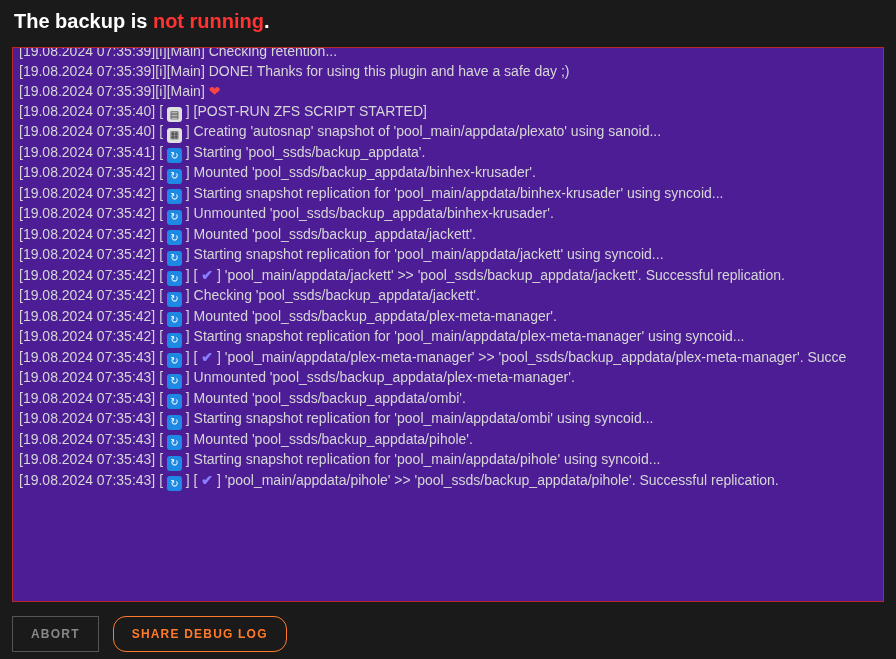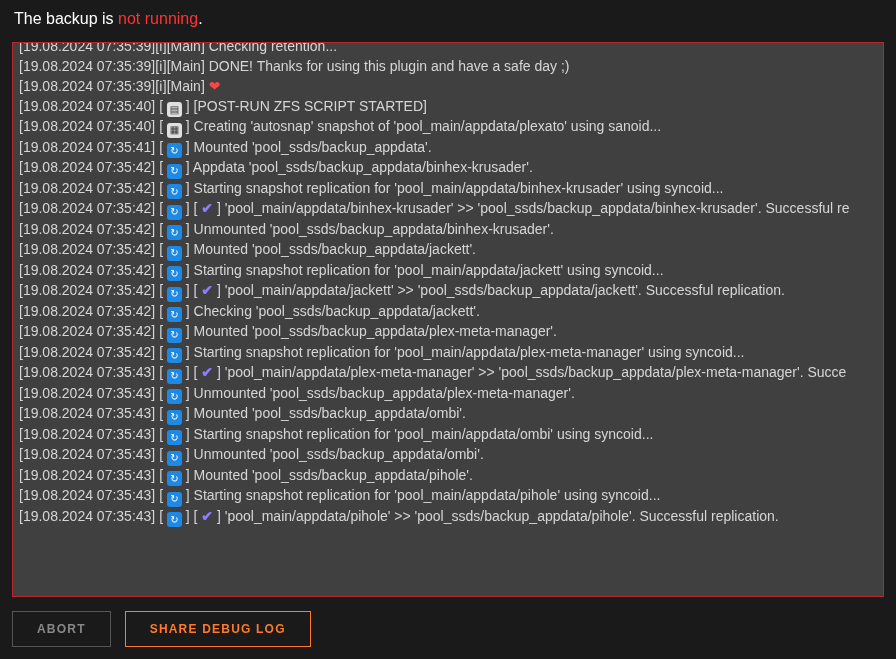--- a/index.html
+++ b/index.html
@@ -7,30 +7,30 @@
     background: #1a1a1a;
     color: #e0e0e0;
     font-family: -apple-system, BlinkMacSystemFont, "Segoe UI", Arial, sans-serif;
     font-size: 14px;
     width: 896px;
     height: 659px;
     overflow: hidden;
     padding: 10px 12px;
   }
   .header {
-    font-size: 16px;
-    font-weight: 400;
+    font-size: 20px;
+    font-weight: 700;
     color: #ffffff;
     margin-bottom: 14px;
     padding-left: 2px;
   }
   .header .status-red { color: #ff3333; }
   .log-panel {
     border: 1px solid #b82828;
-    background: #404040;
+    background: #4c1d95;
     height: 555px;
     overflow: hidden;
     padding: 4px 6px;
     line-height: 1.42;
     font-family: -apple-system, BlinkMacSystemFont, "Segoe UI", Arial, sans-serif;
   }
   .log-line {
     white-space: nowrap;
     color: #d6d6d6;
     font-size: 14px;
@@ -55,59 +55,58 @@
     gap:14px;
     margin-top:14px;
   }
   .btn {
     border:1px solid #555;
     background:transparent;
     color:#888;
     font-size:12px;
     letter-spacing:1.2px;
     font-weight:700;
-    padding:10px 24px;
+    padding:10px 18px;
     cursor:pointer;
     text-transform: uppercase;
     font-family: inherit;
   }
   .btn.primary {
     border-color:#ff7a2a;
     color:#ff7a2a;
+    border-radius:13px;
   }
 </style>
 </head>
 <body>
 
 <div class="header">
   <span>The backup is </span><span class="status-red">not running</span><span>.</span>
 </div>
 
 <div class="log-panel" id="log-panel">
     <div class="log-line" style="margin-top: -10px;"><span>[19.08.2024 07:35:39]</span><span>[ℹ]</span><span>[Main]</span><span> Checking retention...</span></div>
     <div class="log-line"><span>[19.08.2024 07:35:39]</span><span>[ℹ]</span><span>[Main]</span><span> DONE! Thanks for using this plugin and have a safe day ;)</span></div>
     <div class="log-line"><span>[19.08.2024 07:35:39]</span><span>[ℹ]</span><span>[Main]</span><span class="heart"> ❤</span></div>
     <div class="log-line"><span>[19.08.2024 07:35:40] </span><span>[ <span class="icon-box icon-doc">▤</span> ]</span><span> [POST-RUN ZFS SCRIPT STARTED]</span></div>
     <div class="log-line"><span>[19.08.2024 07:35:40] </span><span>[ <span class="icon-box icon-date">▦</span> ]</span><span> Creating 'autosnap' snapshot of 'pool_main/appdata/plexato' using sanoid...</span></div>
-    <div class="log-line"><span>[19.08.2024 07:35:41] </span><span>[ <span class="icon-box icon-blue">↻</span> ]</span><span> Mounted 'pool_ssds/backup_appdata'.</span></div>
-    <div class="log-line"><span>[19.08.2024 07:35:42] </span><span>[ <span class="icon-box icon-blue">↻</span> ]</span><span> Appdata 'pool_ssds/backup_appdata/binhex-krusader'.</span></div>
+    <div class="log-line"><span>[19.08.2024 07:35:41] </span><span>[ <span class="icon-box icon-blue">↻</span> ]</span><span> Starting 'pool_ssds/backup_appdata'.</span></div>
+    <div class="log-line"><span>[19.08.2024 07:35:42] </span><span>[ <span class="icon-box icon-blue">↻</span> ]</span><span> Mounted 'pool_ssds/backup_appdata/binhex-krusader'.</span></div>
     <div class="log-line"><span>[19.08.2024 07:35:42] </span><span>[ <span class="icon-box icon-blue">↻</span> ]</span><span> Starting snapshot replication for 'pool_main/appdata/binhex-krusader' using syncoid...</span></div>
-    <div class="log-line"><span>[19.08.2024 07:35:42] </span><span>[ <span class="icon-box icon-blue">↻</span> ]</span> [ <span class="check">✔</span> ]<span> 'pool_main/appdata/binhex-krusader' &gt;&gt; 'pool_ssds/backup_appdata/binhex-krusader'. Successful re</span></div>
     <div class="log-line"><span>[19.08.2024 07:35:42] </span><span>[ <span class="icon-box icon-blue">↻</span> ]</span><span> Unmounted 'pool_ssds/backup_appdata/binhex-krusader'.</span></div>
     <div class="log-line"><span>[19.08.2024 07:35:42] </span><span>[ <span class="icon-box icon-blue">↻</span> ]</span><span> Mounted 'pool_ssds/backup_appdata/jackett'.</span></div>
     <div class="log-line"><span>[19.08.2024 07:35:42] </span><span>[ <span class="icon-box icon-blue">↻</span> ]</span><span> Starting snapshot replication for 'pool_main/appdata/jackett' using syncoid...</span></div>
     <div class="log-line"><span>[19.08.2024 07:35:42] </span><span>[ <span class="icon-box icon-blue">↻</span> ]</span> [ <span class="check">✔</span> ]<span> 'pool_main/appdata/jackett' &gt;&gt; 'pool_ssds/backup_appdata/jackett'. Successful replication.</span></div>
     <div class="log-line"><span>[19.08.2024 07:35:42] </span><span>[ <span class="icon-box icon-blue">↻</span> ]</span><span> Checking 'pool_ssds/backup_appdata/jackett'.</span></div>
     <div class="log-line"><span>[19.08.2024 07:35:42] </span><span>[ <span class="icon-box icon-blue">↻</span> ]</span><span> Mounted 'pool_ssds/backup_appdata/plex-meta-manager'.</span></div>
     <div class="log-line"><span>[19.08.2024 07:35:42] </span><span>[ <span class="icon-box icon-blue">↻</span> ]</span><span> Starting snapshot replication for 'pool_main/appdata/plex-meta-manager' using syncoid...</span></div>
     <div class="log-line"><span>[19.08.2024 07:35:43] </span><span>[ <span class="icon-box icon-blue">↻</span> ]</span> [ <span class="check">✔</span> ]<span> 'pool_main/appdata/plex-meta-manager' &gt;&gt; 'pool_ssds/backup_appdata/plex-meta-manager'. Succe</span></div>
     <div class="log-line"><span>[19.08.2024 07:35:43] </span><span>[ <span class="icon-box icon-blue">↻</span> ]</span><span> Unmounted 'pool_ssds/backup_appdata/plex-meta-manager'.</span></div>
     <div class="log-line"><span>[19.08.2024 07:35:43] </span><span>[ <span class="icon-box icon-blue">↻</span> ]</span><span> Mounted 'pool_ssds/backup_appdata/ombi'.</span></div>
     <div class="log-line"><span>[19.08.2024 07:35:43] </span><span>[ <span class="icon-box icon-blue">↻</span> ]</span><span> Starting snapshot replication for 'pool_main/appdata/ombi' using syncoid...</span></div>
-    <div class="log-line"><span>[19.08.2024 07:35:43] </span><span>[ <span class="icon-box icon-blue">↻</span> ]</span><span> Unmounted 'pool_ssds/backup_appdata/ombi'.</span></div>
     <div class="log-line"><span>[19.08.2024 07:35:43] </span><span>[ <span class="icon-box icon-blue">↻</span> ]</span><span> Mounted 'pool_ssds/backup_appdata/pihole'.</span></div>
     <div class="log-line"><span>[19.08.2024 07:35:43] </span><span>[ <span class="icon-box icon-blue">↻</span> ]</span><span> Starting snapshot replication for 'pool_main/appdata/pihole' using syncoid...</span></div>
     <div class="log-line"><span>[19.08.2024 07:35:43] </span><span>[ <span class="icon-box icon-blue">↻</span> ]</span> [ <span class="check">✔</span> ]<span> 'pool_main/appdata/pihole' &gt;&gt; 'pool_ssds/backup_appdata/pihole'. Successful replication.</span></div>
   </div>
 
 <div class="buttons">
   <button class="btn">Abort</button>
   <button class="btn primary">Share Debug Log</button>
 </div>
 

